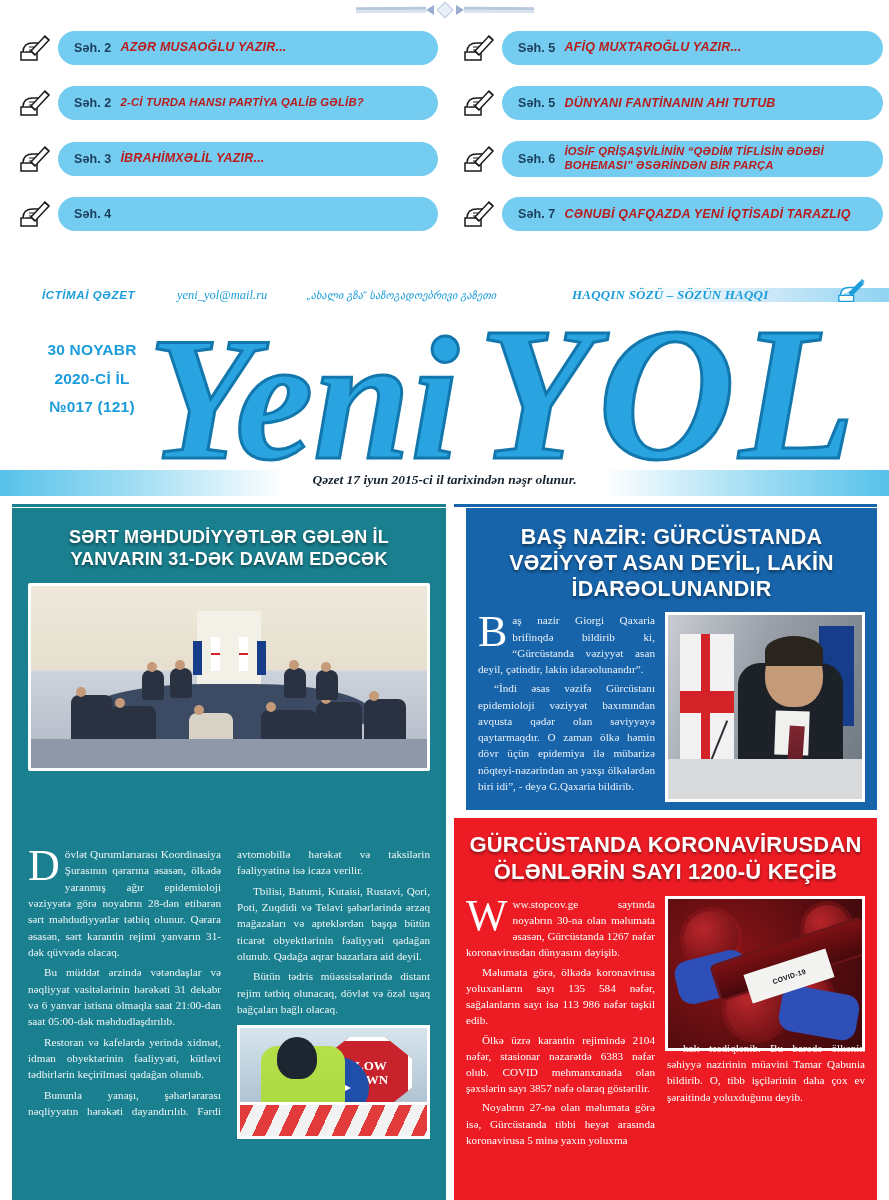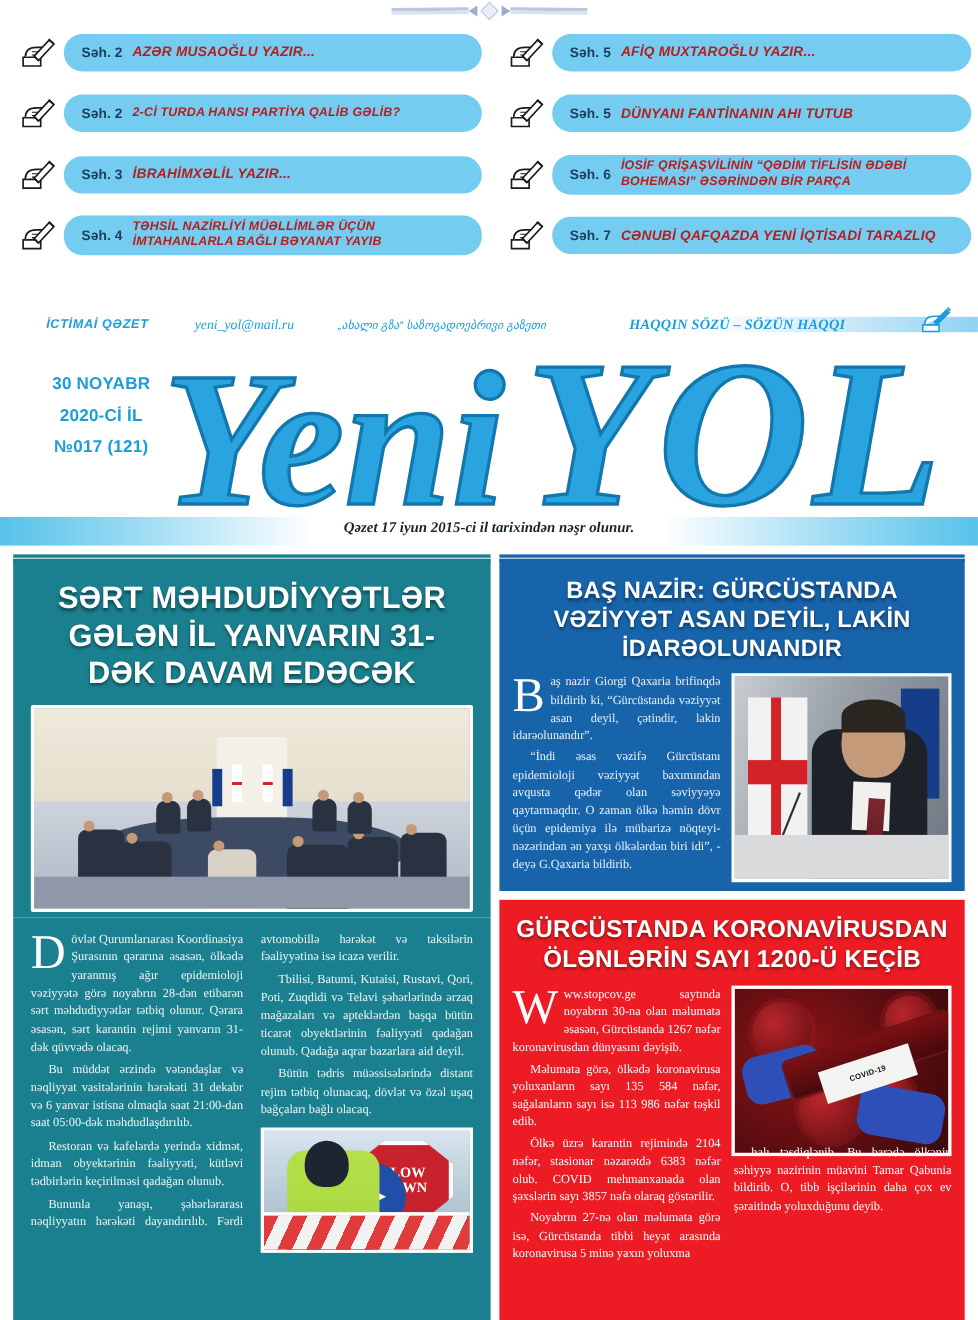--- a/index.html
+++ b/index.html
@@ -107,21 +107,21 @@
   .art.red  { background: #ed1c24; }
 
   .art-head {
     color: #fff; font-weight: 700; text-align: center;
     text-shadow: 0 2px 3px rgba(0,0,0,.45);
     letter-spacing: .2px;
   }
 
   
   .left-art { height: 326px; border-top: 3px solid #1a7f8e; }
-  .left-art .art-head { font-size: 28px; line-height: 1.22; padding: 16px 26px 12px; }
+  .left-art .art-head { font-size: 18px; line-height: 1.22; padding: 16px 26px 12px; }
   .photo {
     border: 3px solid #fff; border-radius: 2px; overflow: hidden; position: relative;
   }
   .photo-meeting {
     margin: 0 16px; height: 188px;
     background: linear-gradient(180deg,#e9e3d6 0%, #e3dccd 42%, #cfd4dd 43%, #b4bcc9 100%);
   }
   .left-text { background: #1a7f8e; padding: 12px 16px 10px; height: 366px; }
   .two-col {
     column-count: 2; column-gap: 16px; color: #eef6f7;
@@ -135,21 +135,21 @@
     line-height: 36px; font-weight: 400; padding: 2px 5px 0 0; color: #ffffff;
   }
   .photo-police {
     margin-top: 8px; height: 114px; width: 100%;
     background: linear-gradient(180deg,#cfe0ea 0%, #9fb9c8 45%, #8fa6b4 100%);
     border: 3px solid #fff; position: relative; overflow: hidden;
     break-inside: avoid;
   }
 
   
-  .right-art { height: 302px; border-top: 3px solid #1764ab; }
+  .right-art { height: 302px; border-top: 3px solid #1764ab; margin-left: 12px; }
   .right-art .art-head { font-size: 21.5px; line-height: 1.2; padding: 14px 18px 10px; }
   .rb-body { display: flex; gap: 10px; padding: 0 12px 12px; }
   .rb-text {
     flex: 1 1 auto; color: #eaf1f9; font-family: "Liberation Serif", serif;
     font-size: 11.2px; line-height: 1.45; text-align: justify;
   }
   .rb-text p { margin: 0 0 3px; text-indent: 16px; }
   .rb-text p.first { text-indent: 0; }
   .photo-pm {
     flex: 0 0 200px; height: 190px; border: 3px solid #fff;
@@ -360,21 +360,20 @@
         <span class="pen-ico"><svg viewBox="0 0 34 30" width="34" height="30">
             <path d="M3 19 h16 v8 H3z" fill="#fff" stroke="#1a1a1a" stroke-width="1.5"></path>
             <path d="M5 19 C5 13, 9 10, 15 10 L25 10" fill="#fff" stroke="#1a1a1a" stroke-width="1.5"></path>
             <path d="M11 14 h10 M11 17 h8" stroke="#1a1a1a" stroke-width="1"></path>
             <path d="M13 18 L27 3 l4 4 L17 22 z" fill="#fff" stroke="#1a1a1a" stroke-width="1.5"></path>
             <path d="M26 3 l5 4" stroke="#1a1a1a" stroke-width="1.5"></path>
             <path d="M13 18 l4 4" stroke="#1a1a1a" stroke-width="1.5"></path>
           </svg></span>
         <div class="pill small">
           <span class="pg">Səh. 4</span>
-          <span class="tx">TƏHSİL NAZİRLİYİ MÜƏLLİMLƏR ÜÇÜN İMTAHANLARLA BAĞLI BƏYANAT YAYIB</span>
         </div>
       </div>
       <div class="teaser">
         <span class="pen-ico"><svg viewBox="0 0 34 30" width="34" height="30">
             <path d="M3 19 h16 v8 H3z" fill="#fff" stroke="#1a1a1a" stroke-width="1.5"></path>
             <path d="M5 19 C5 13, 9 10, 15 10 L25 10" fill="#fff" stroke="#1a1a1a" stroke-width="1.5"></path>
             <path d="M11 14 h10 M11 17 h8" stroke="#1a1a1a" stroke-width="1"></path>
             <path d="M13 18 L27 3 l4 4 L17 22 z" fill="#fff" stroke="#1a1a1a" stroke-width="1.5"></path>
             <path d="M26 3 l5 4" stroke="#1a1a1a" stroke-width="1.5"></path>
             <path d="M13 18 l4 4" stroke="#1a1a1a" stroke-width="1.5"></path>

